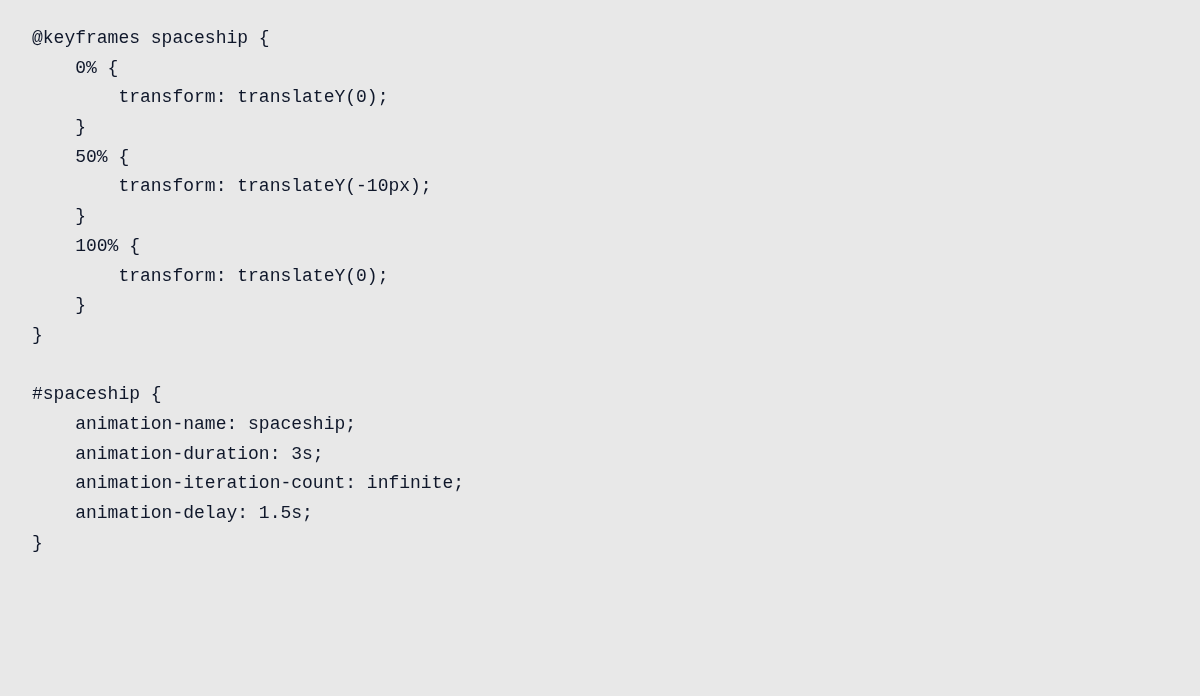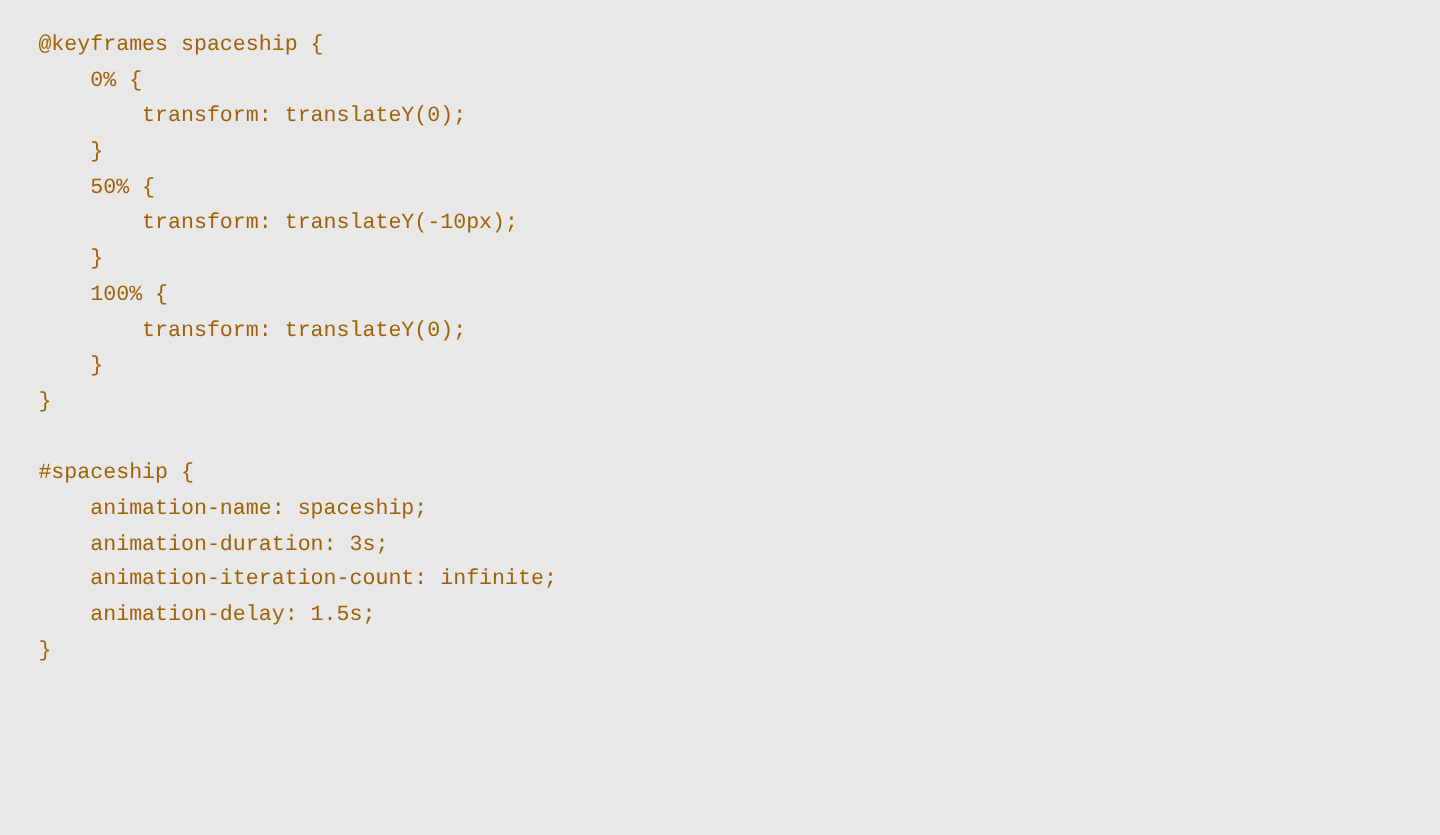--- a/index.html
+++ b/index.html
@@ -19,21 +19,21 @@
     }
 
     .code-container {
       width: 1076px;
       height: 696px;
       background-color: #e8e8e8;
       padding: 24px 32px;
       font-family: 'Courier New', Courier, monospace;
       font-size: 18px;
       line-height: 1.65;
-      color: #a16207;
+      color: #0f172a;
       white-space: pre;
     }
 
     .code-block {
       display: block;
     }
 
     .spacer {
       display: block;
       height: 1.65em;

